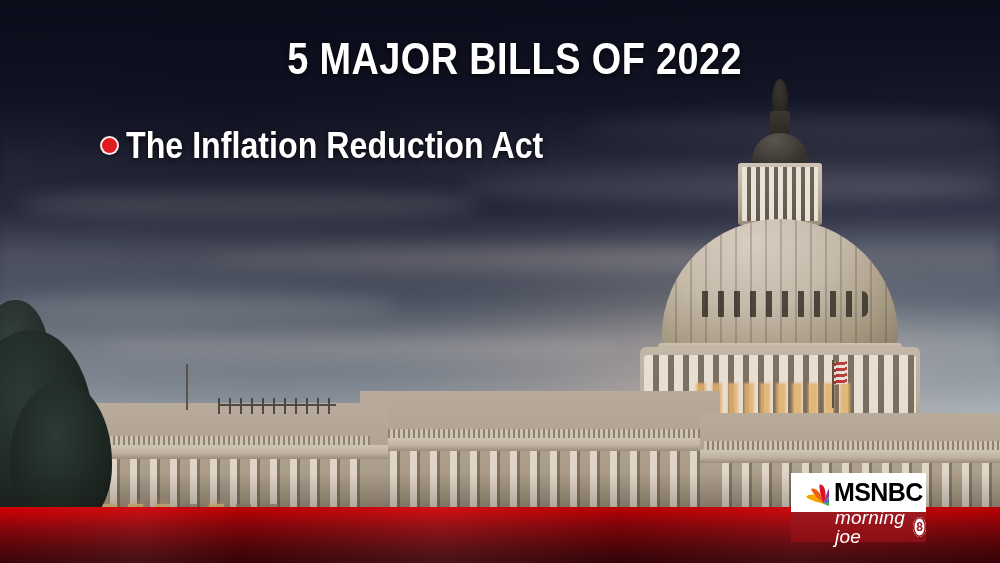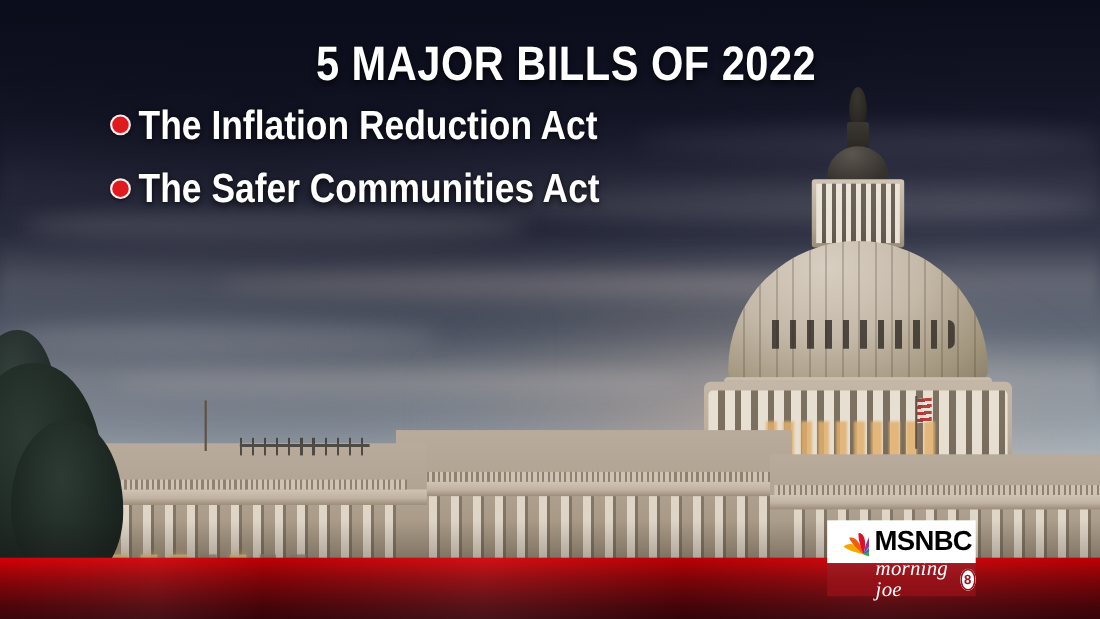--- a/index.html
+++ b/index.html
@@ -252,21 +252,21 @@
     letter-spacing: 0.5px;
     color: #ffffff;
     transform: scaleX(0.86);
     text-shadow: 0 2px 6px rgba(0,0,0,0.72), 0 0 2px rgba(0,0,0,0.5);
     white-space: nowrap;
   }
 
   .bill-list {
     position: absolute;
     left: 100px;
-    top: 84px;
+    top: 116px;
     margin: 0; padding: 0;
     list-style: none;
   }
   .bill-item {
     display: flex;
     align-items: center;
     height: 58px;
   }
   .bullet {
     flex: 0 0 auto;
@@ -313,21 +313,21 @@
         rgba(255,255,255,0.06) 44%,
         rgba(0,0,0,0.12) 62%,
         rgba(255,255,255,0.04) 80%,
         rgba(0,0,0,0.10) 100%);
     pointer-events: none;
   }
 
   
   .logo-block {
     position: absolute;
-    left: 752px;
+    left: 791px;
     top: 473px;
     width: 135px;
   }
   .msnbc-card {
     height: 39px;
     background: #ffffff;
     display: flex;
     align-items: center;
     padding-left: 7px;
     box-sizing: border-box;
@@ -344,21 +344,21 @@
   }
   .mojoe-card {
     height: 30px;
     background: linear-gradient(to bottom, #a01a22 0%, #951118 55%, #8a0f16 100%);
     display: flex;
     align-items: center;
     justify-content: center;
     gap: 8px;
   }
   .mojoe-word {
-    font-family: Liberation Serif, serif;
+    font-family: Liberation Sans, sans-serif;
     font-style: italic;
     font-size: 19px;
     color: #ffffff;
     line-height: 1;
     letter-spacing: 0.2px;
     margin-left: 44px;
   }
   .mojoe-badge {
     width: 20px; height: 20px;
     border-radius: 50%;
@@ -449,24 +449,20 @@
     </div>
   </div>
 
   <div class="headline">5 MAJOR BILLS OF 2022</div>
 
   <ul class="bill-list">
     <li class="bill-item">
       <span class="bullet"></span>
       <span class="bill-text">The Inflation Reduction Act</span>
     </li>
-    <li class="bill-item">
-      <span class="bullet"></span>
-      <span class="bill-text">The Safer Communities Act</span>
-    </li>
   </ul>
 
   <div class="lower-bar">
     <div class="lower-bar-sheen"></div>
   </div>
 
   <div class="logo-block">
 
     <div class="msnbc-card">
       <svg class="peacock" viewBox="0 0 62 52">

